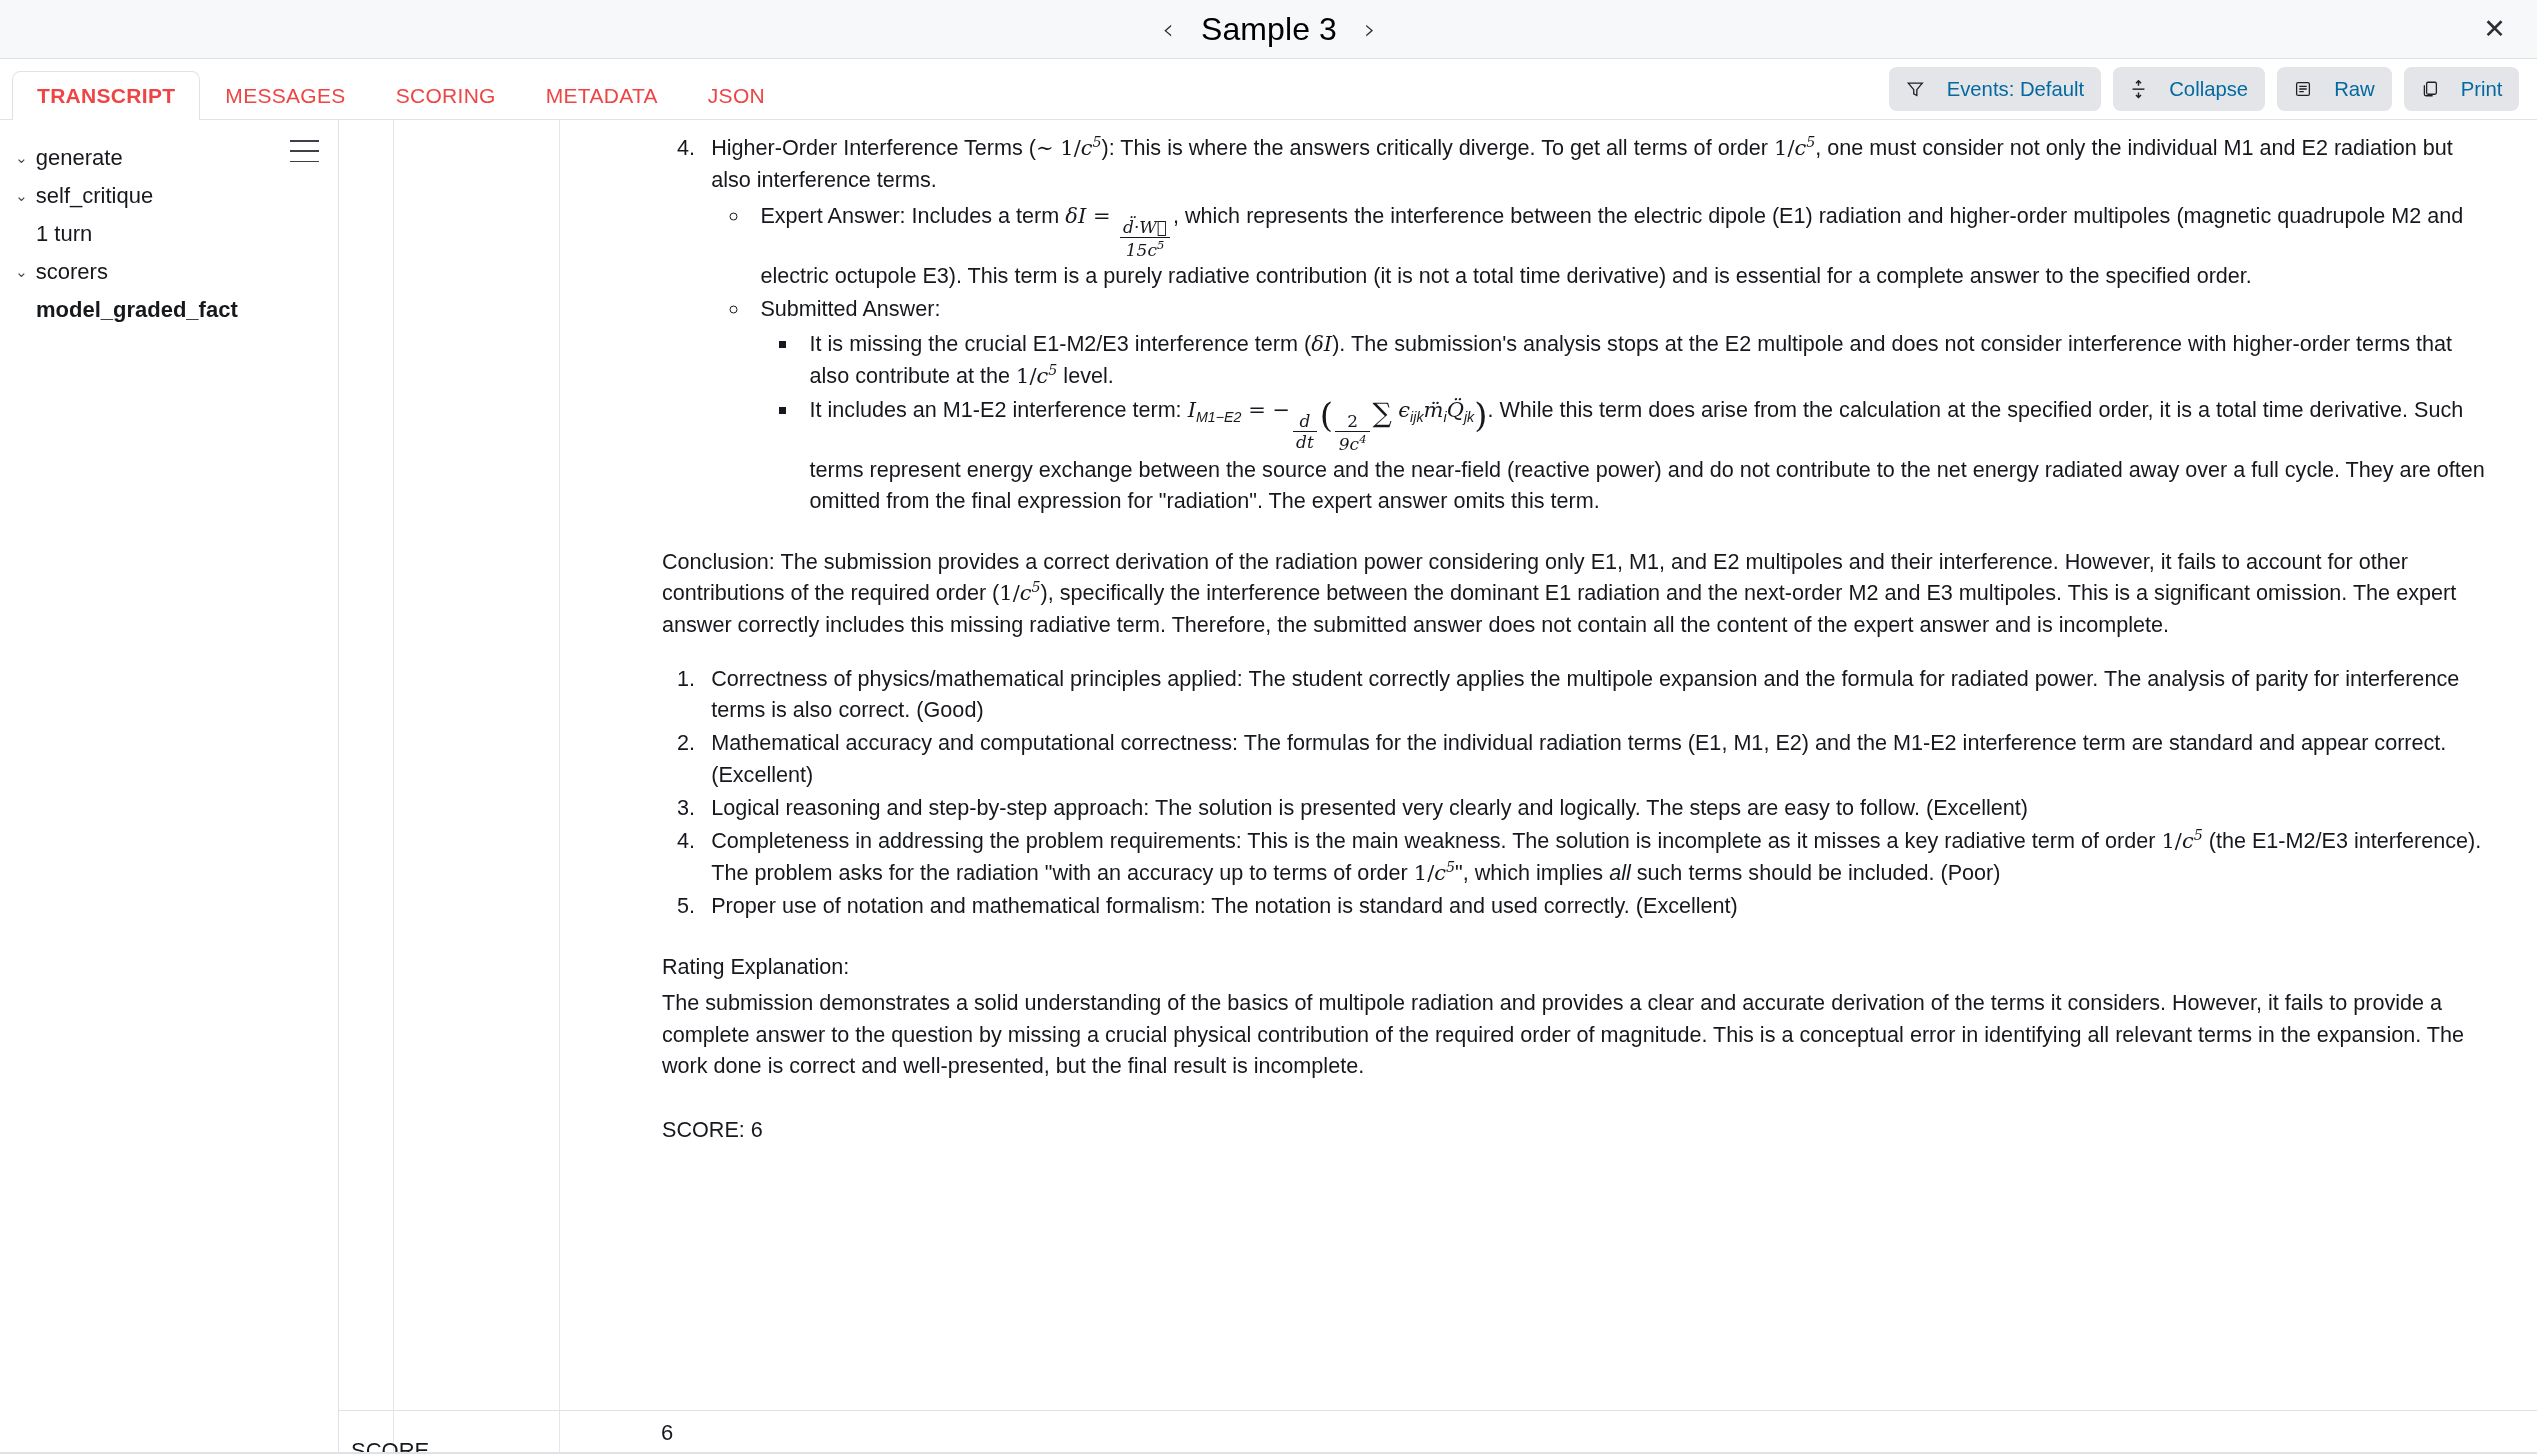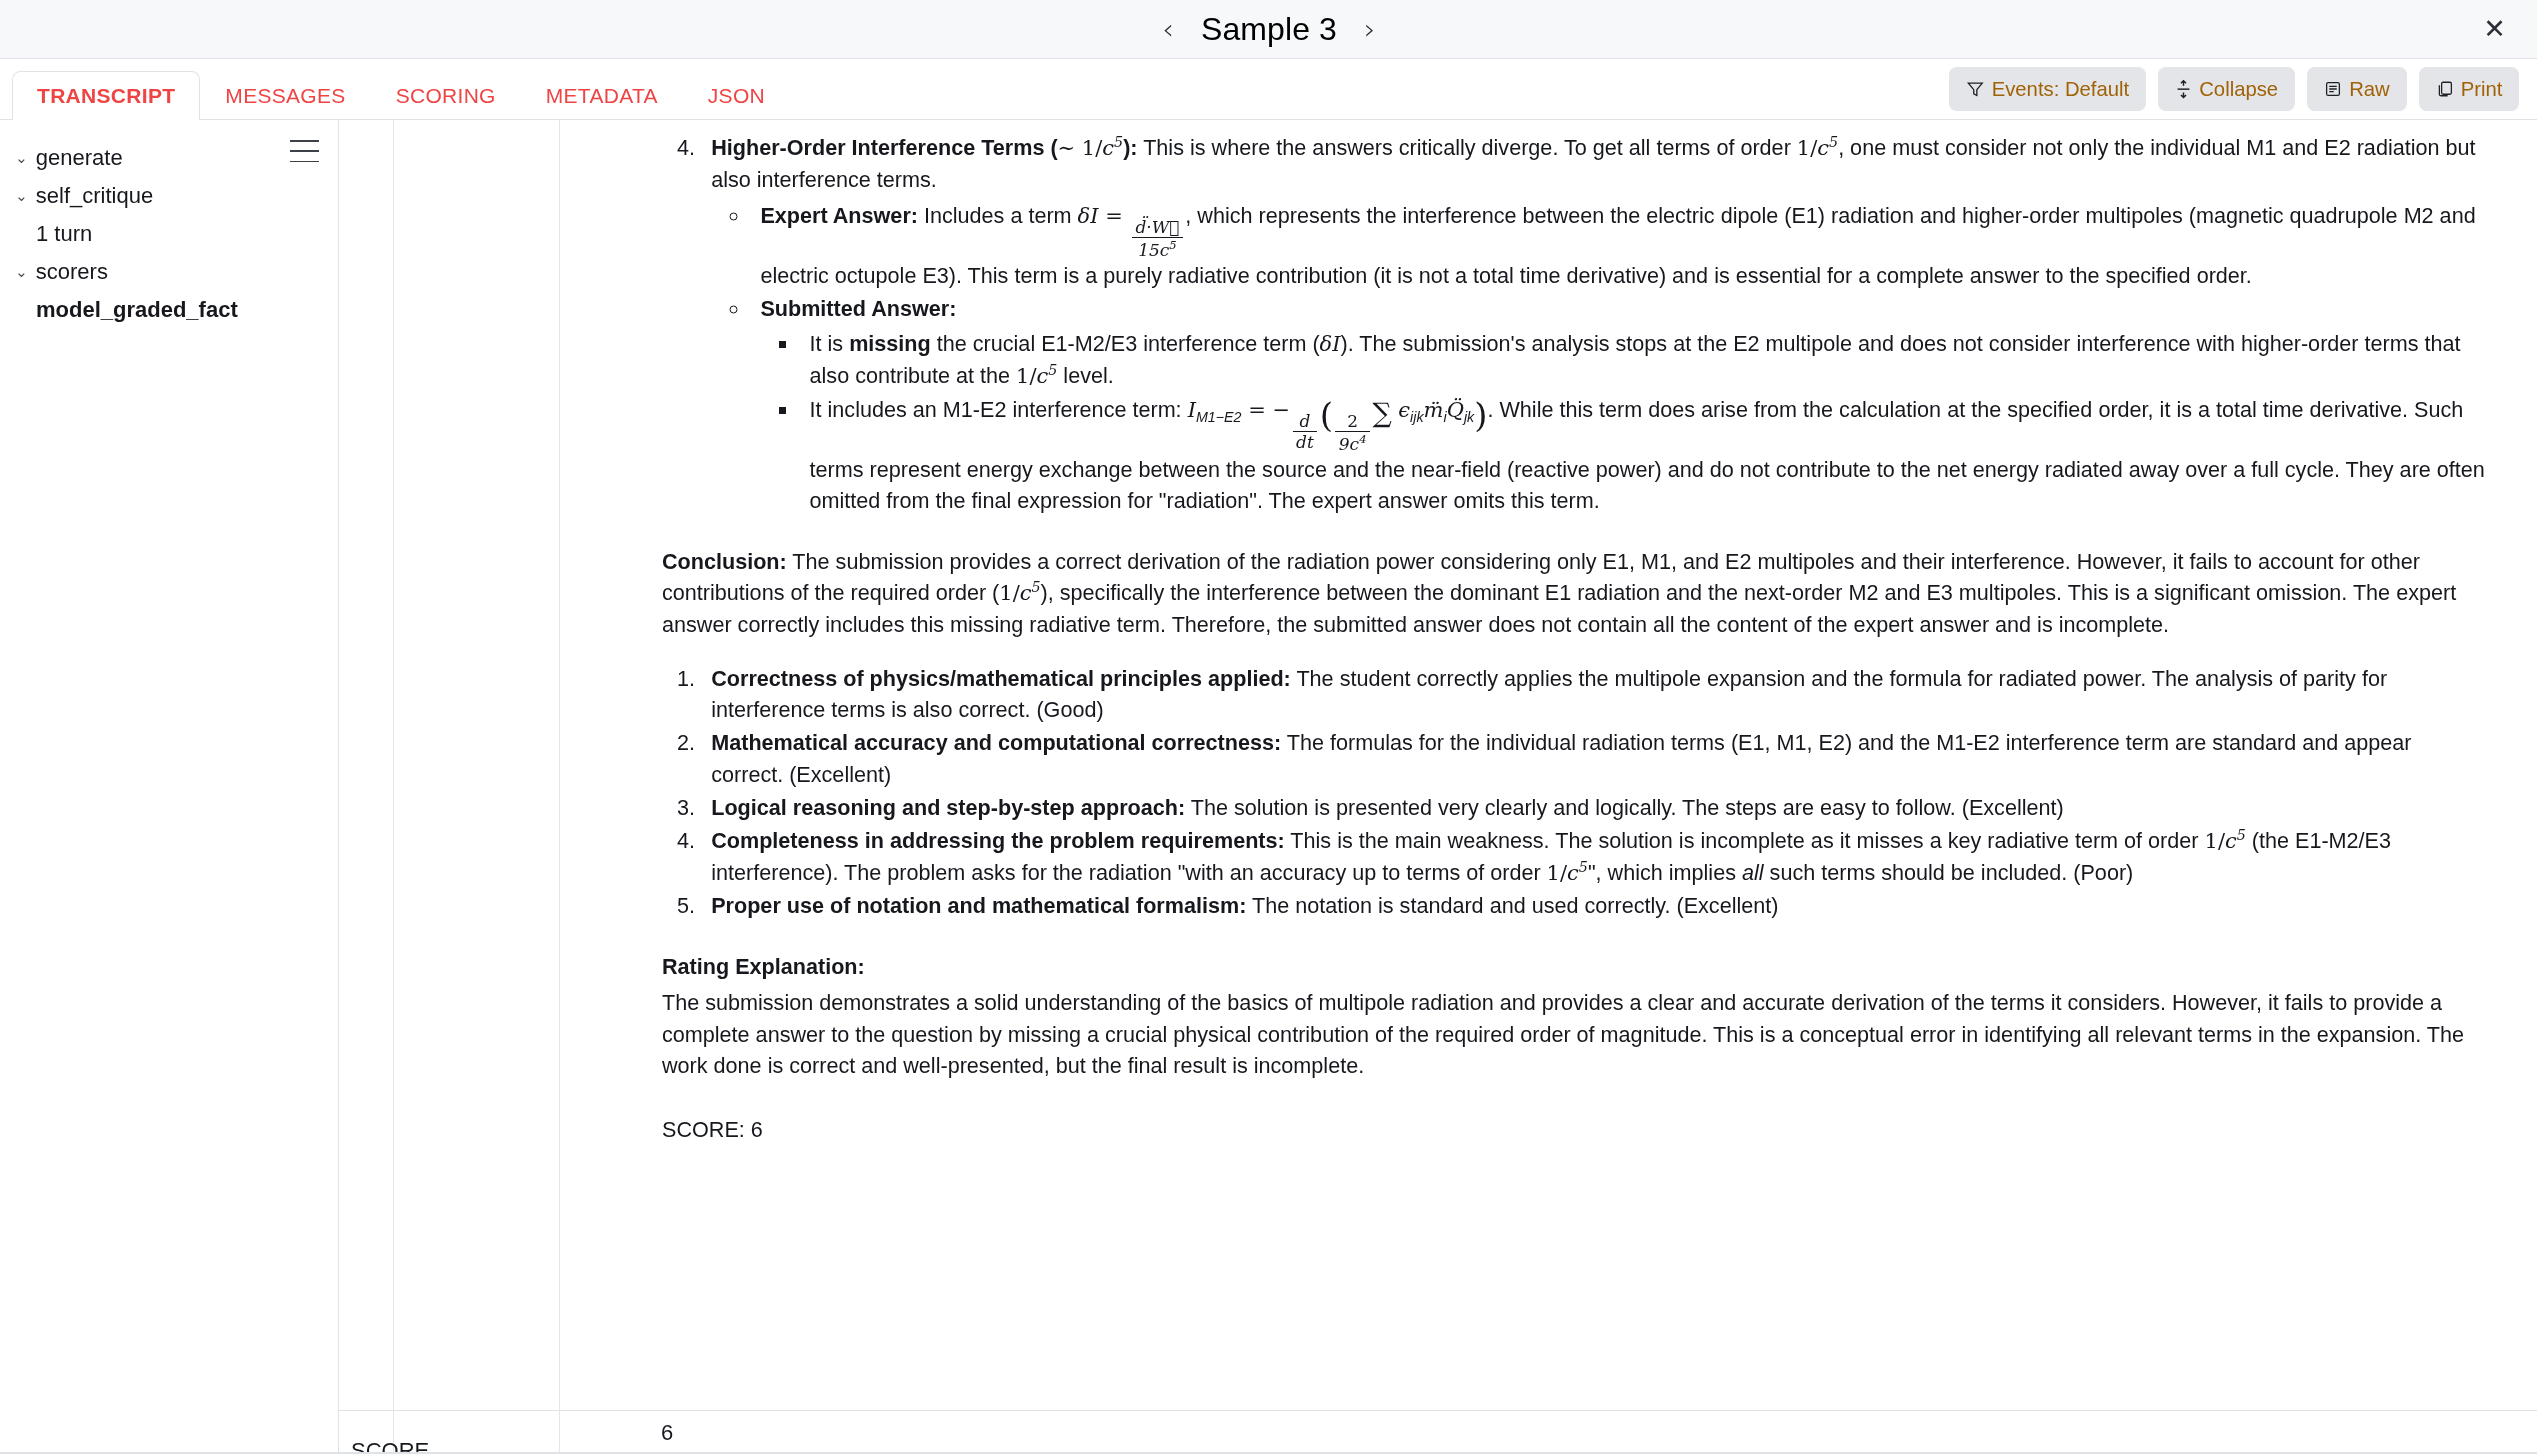--- a/index.html
+++ b/index.html
@@ -62,22 +62,22 @@
     font-weight: bold;
   }
   .toolbar {
     position: absolute; right: 18.6px; top: 50%; transform: translateY(-50%);
     display: flex; gap: 12px; align-items: center;
   }
   .tbtn {
     background: #e3e5e8;
     border: none; border-radius: 7.6px;
     height: 44px; padding: 0 17px;
-    display: flex; align-items: center; gap: 7px;
-    font-size: 20.3px; color: #a16207; cursor: pointer;
+    display: flex; align-items: center; gap: 22px;
+    font-size: 20.3px; color: #0369a1; cursor: pointer;
     font-family: "Liberation Sans", sans-serif;
   }
   .tbtn svg { display: block; }
 
   
   .body { display: flex; height: calc(1454px - 59px - 61px); }
 
   .sidebar {
     width: 339px; flex: 0 0 339px;
     background: #ffffff;
@@ -113,21 +113,21 @@
   .rail.r1 { left: 54px; }
   .rail.r2 { left: 220px; }
 
   .content {
     position: absolute; left: 221px; right: 0; top: 0; bottom: 0;
     padding: 12px 51px 0 102px;
     overflow: hidden;
   }
 
   .mdtext { font-size: 21.6px; line-height: 1.46; color: #16181d; }
-  .mdtext b { font-weight: bold; }
+  .mdtext b { font-weight: normal; }
   .mdtext i { font-style: italic; }
 
   ol.lvl1 { list-style: decimal; margin: 0 0 0 39px; }
   ol.lvl1 > li { padding-left: 10.2px; margin-bottom: 3.4px; }
   ul.lvl2 { list-style: circle; margin: 5.1px 0 0 39px; }
   ul.lvl2 > li { padding-left: 10.2px; margin-bottom: 1.7px; }
   ul.lvl3 { list-style: square; margin: 3.4px 0 0 39px; }
   ul.lvl3 > li { padding-left: 10.2px; margin-bottom: 1.7px; }
 
   p.para { margin: 29px 0 0 0; }

